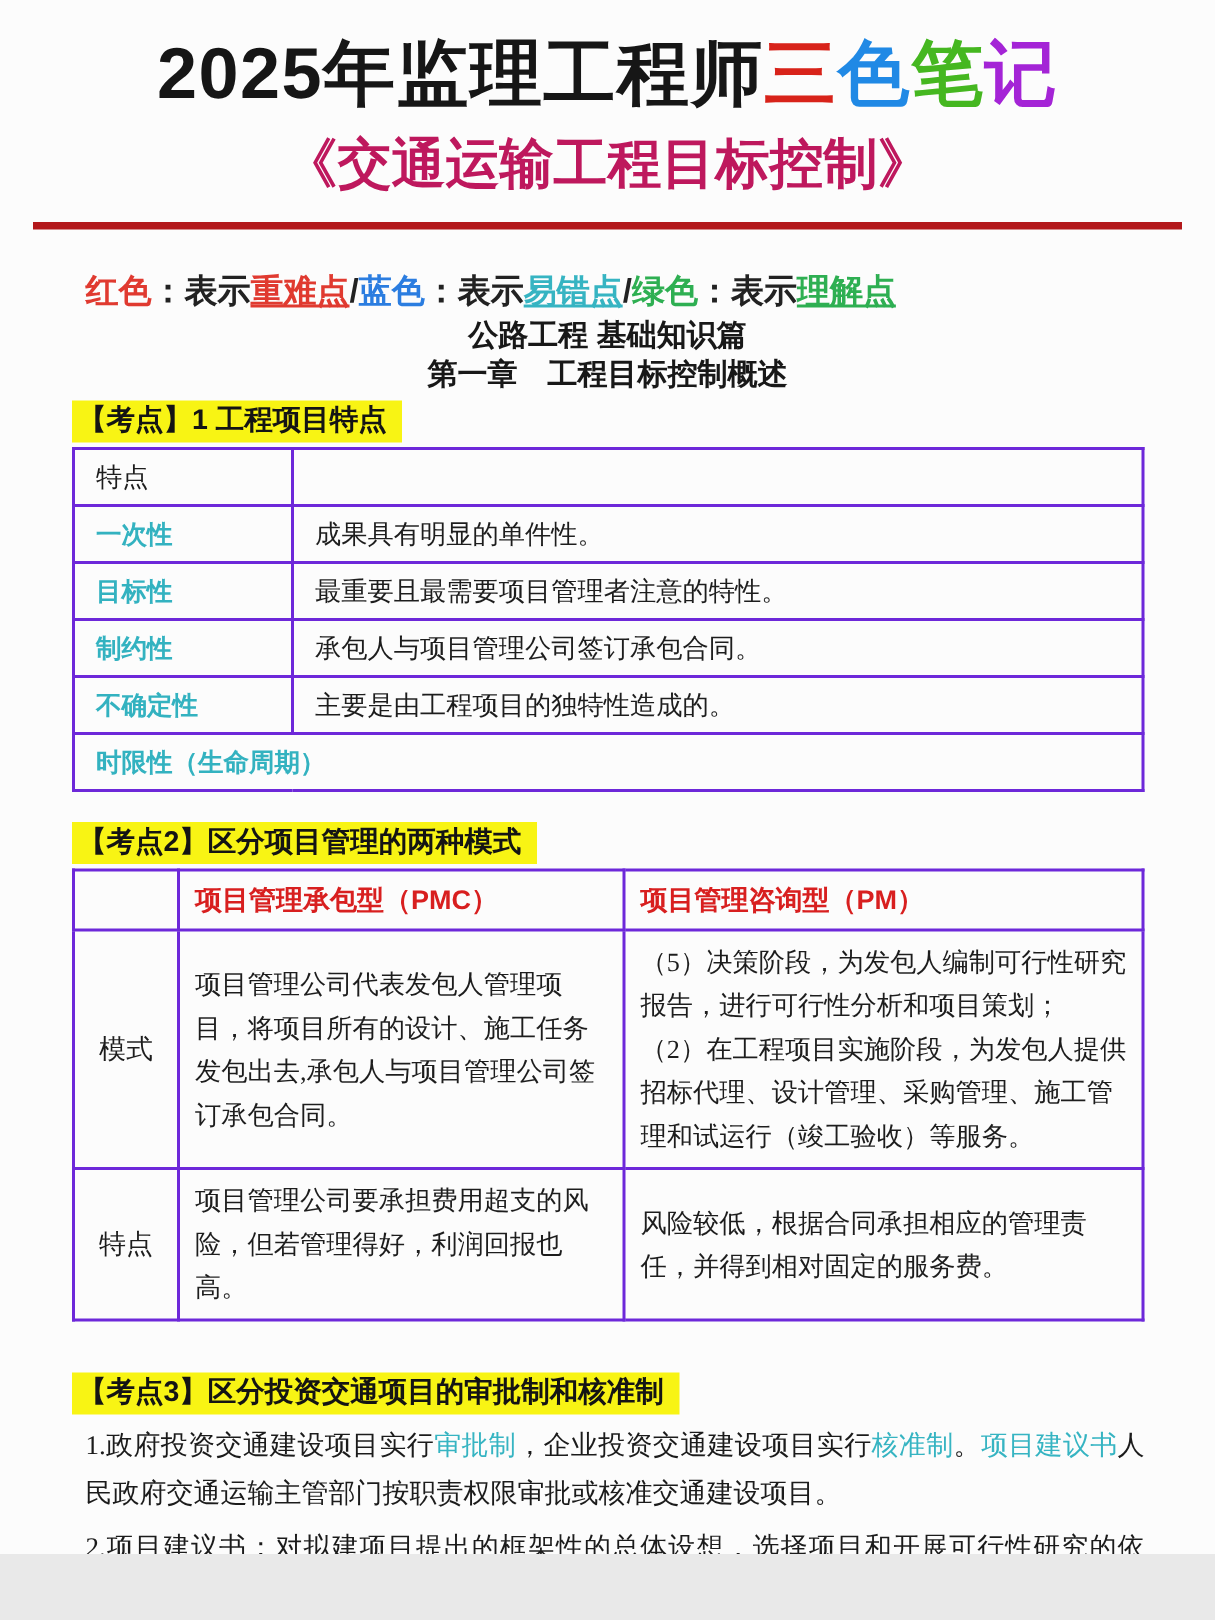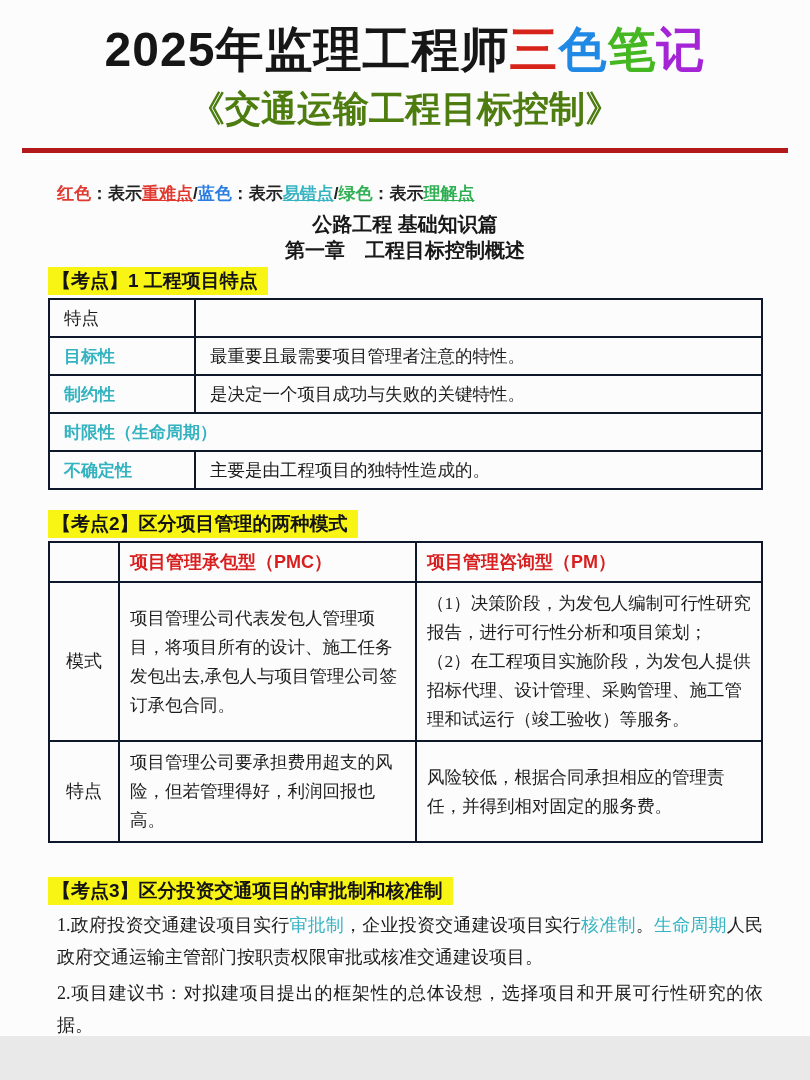--- a/index.html
+++ b/index.html
@@ -28,33 +28,33 @@
   .title .c-blue{color:#2089e5;}
   .title .c-green{color:#45b720;}
   .title .c-purple{color:#a424d6;}
   .subtitle{
     margin:6px 0 0 0;
     text-align:center;
     font-family:"Liberation Sans", sans-serif;
     font-weight:800;
     font-size:36px;
     line-height:46px;
-    color:#4d7c0f;
+    color:#be185d;
   }
   .redline{
     width:766px;height:5px;
     margin:16px auto 0 auto;
     background:#b3181b;
   }
   
   .legend{
     margin:30px 0 0 57px;
     font-family:"Liberation Sans", sans-serif;
     font-weight:bold;
-    font-size:17px;
+    font-size:22px;
     line-height:22px;
     color:#222;
   }
   .lg-red{color:#e03a30;}
   .lg-red-u{color:#e03a30;text-decoration:underline;}
   .lg-blue{color:#2b7de0;}
   .lg-teal-u{color:#36b4c2;text-decoration:underline;}
   .lg-green{color:#2eaf52;}
   .lg-green-u{color:#2eaf52;text-decoration:underline;}
   
@@ -79,21 +79,21 @@
     line-height:24px;
     padding:2px 10px 2px 4px;
   }
   .mt-k1{margin-top:4px;}
   .mt-k2{margin-top:20px;}
   .mt-k3{margin-top:34px;}
   .mt-k4{margin-top:0px;}
   
   table{border-collapse:collapse;margin-left:48px;}
   td{
-    border:2px solid #0f172a;
+    border:2px solid #6d28d9;
     font-size:17.5px;
     color:#1d1d1d;
     vertical-align:middle;
   }
   
   .t1{margin-top:3px;width:715px;table-layout:fixed;}
   .t1 td{height:36px;padding:0 8px 0 14px;}
   .t1 .term-teal{color:#33b2c0;font-family:"Liberation Sans", sans-serif;font-weight:bold;font-size:17px;}
   
   .t2{margin-top:3px;width:715px;table-layout:fixed;}
@@ -138,33 +138,37 @@
     <colgroup>
         <col style="width:146px">
         <col>
       </colgroup>
     <tbody>
         <tr>
       <td>特点</td>
       <td></td>
     </tr>
     <tr>
+      <td class="term-teal">一次性</td>
+      <td>成果具有明显的单件性。</td>
+    </tr>
+    <tr>
       <td class="term-teal">目标性</td>
       <td>最重要且最需要项目管理者注意的特性。</td>
     </tr>
     <tr>
       <td class="term-teal">制约性</td>
-      <td>是决定一个项目成功与失败的关键特性。</td>
-    </tr>
-    <tr>
-      <td class="term-teal" colspan="2">时限性（生命周期）</td>
+      <td>承包人与项目管理公司签订承包合同。</td>
     </tr>
     <tr>
       <td class="term-teal">不确定性</td>
       <td>主要是由工程项目的独特性造成的。</td>
+    </tr>
+    <tr>
+      <td class="term-teal" colspan="2">时限性（生命周期）</td>
     </tr>
   </tbody>
     </table>
 
   <div class="kaodian mt-k2"><span class="hl">【考点2】区分项目管理的两种模式</span></div>
 
   <table class="t2">
     <colgroup>
         <col style="width:70px">
         <col style="width:297px">
@@ -173,33 +177,33 @@
     <tbody>
         <tr class="hdr">
       <td></td>
       <td>项目管理承包型（PMC）</td>
       <td>项目管理咨询型（PM）</td>
     </tr>
     <tr>
       <td class="lbl">模式</td>
       <td>项目管理公司代表发包人管理项目，将项目所有的设计、施工任务发包出去,承包人与项目管理公司签订承包合同。</td>
       <td>
-        <div>（1）决策阶段，为发包人编制可行性研究报告，进行可行性分析和项目策划；</div>
+        <div>（5）决策阶段，为发包人编制可行性研究报告，进行可行性分析和项目策划；</div>
         <div>（2）在工程项目实施阶段，为发包人提供招标代理、设计管理、采购管理、施工管理和试运行（竣工验收）等服务。</div>
       </td>
     </tr>
     <tr>
       <td class="lbl">特点</td>
       <td>项目管理公司要承担费用超支的风险，但若管理得好，利润回报也高。</td>
       <td>风险较低，根据合同承担相应的管理责任，并得到相对固定的服务费。</td>
     </tr>
   </tbody>
     </table>
 
   <div class="kaodian mt-k3"><span class="hl">【考点3】区分投资交通项目的审批制和核准制</span></div>
 
-  <p class="para"><span>1.政府投资交通建设项目实行</span><span class="teal">审批制</span><span>，企业投资交通建设项目实行</span><span class="teal">核准制</span><span>。</span><span class="teal">生命周期</span><span>人民政府交通运输主管部门按职责权限审批或核准交通建设项目。</span></p>
+  <p class="para"><span>1.政府投资交通建设项目实行</span><span class="teal">审批制</span><span>，企业投资交通建设项目实行</span><span class="teal">核准制</span><span>。</span><span class="teal">项目建议书</span><span>人民政府交通运输主管部门按职责权限审批或核准交通建设项目。</span></p>
 
   <p class="para">2.项目建议书：对拟建项目提出的框架性的总体设想，选择项目和开展可行性研究的依据。</p>
 
   <div class="kaodian mt-k4"><span class="hl">【考点4】控制的归属关系</span></div>
 
 </div>
 
 </body></html>

